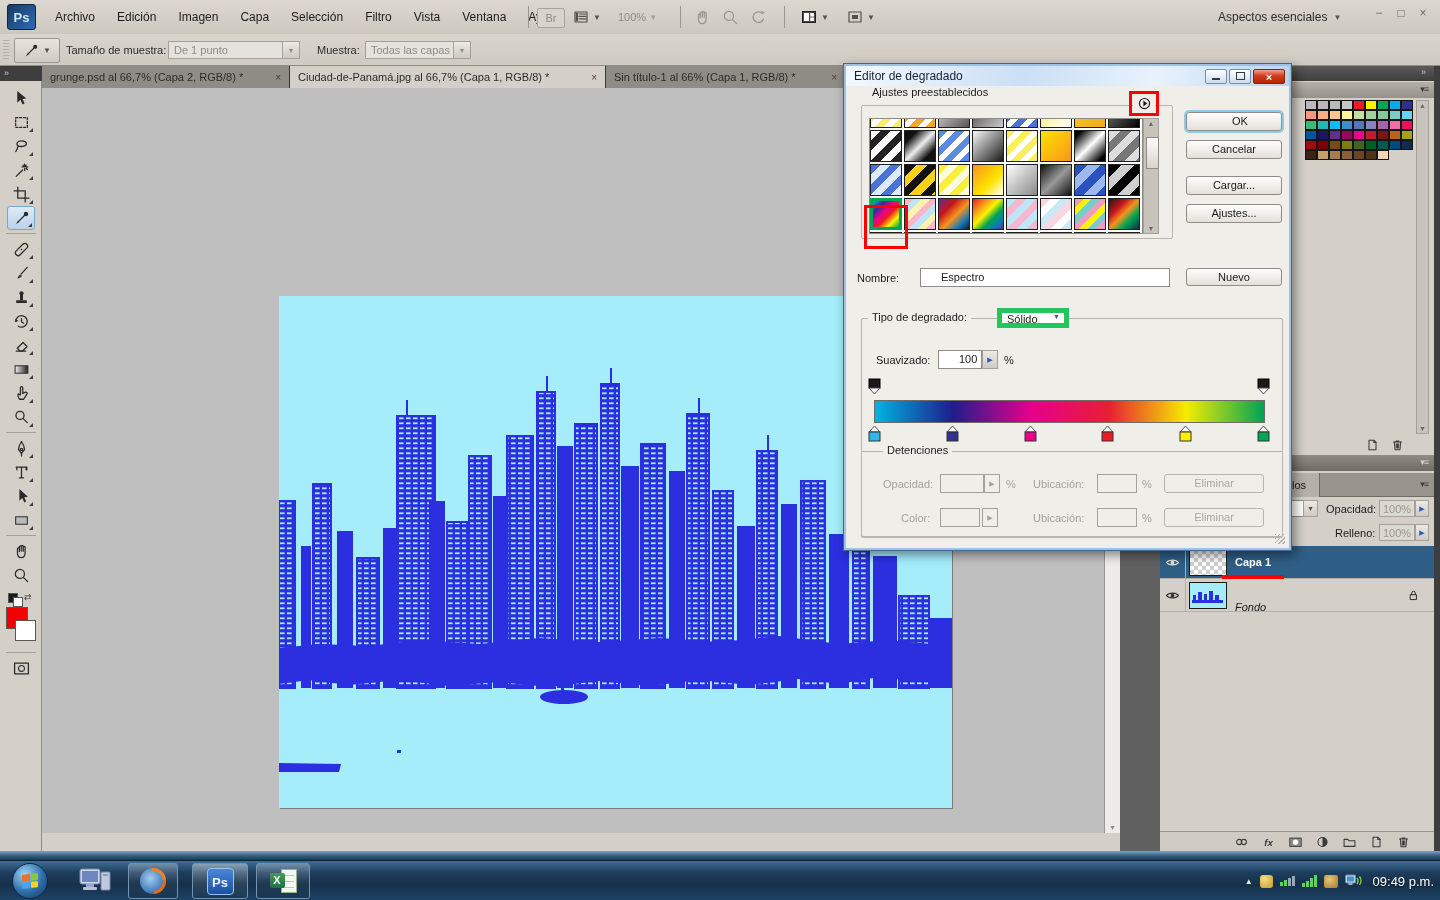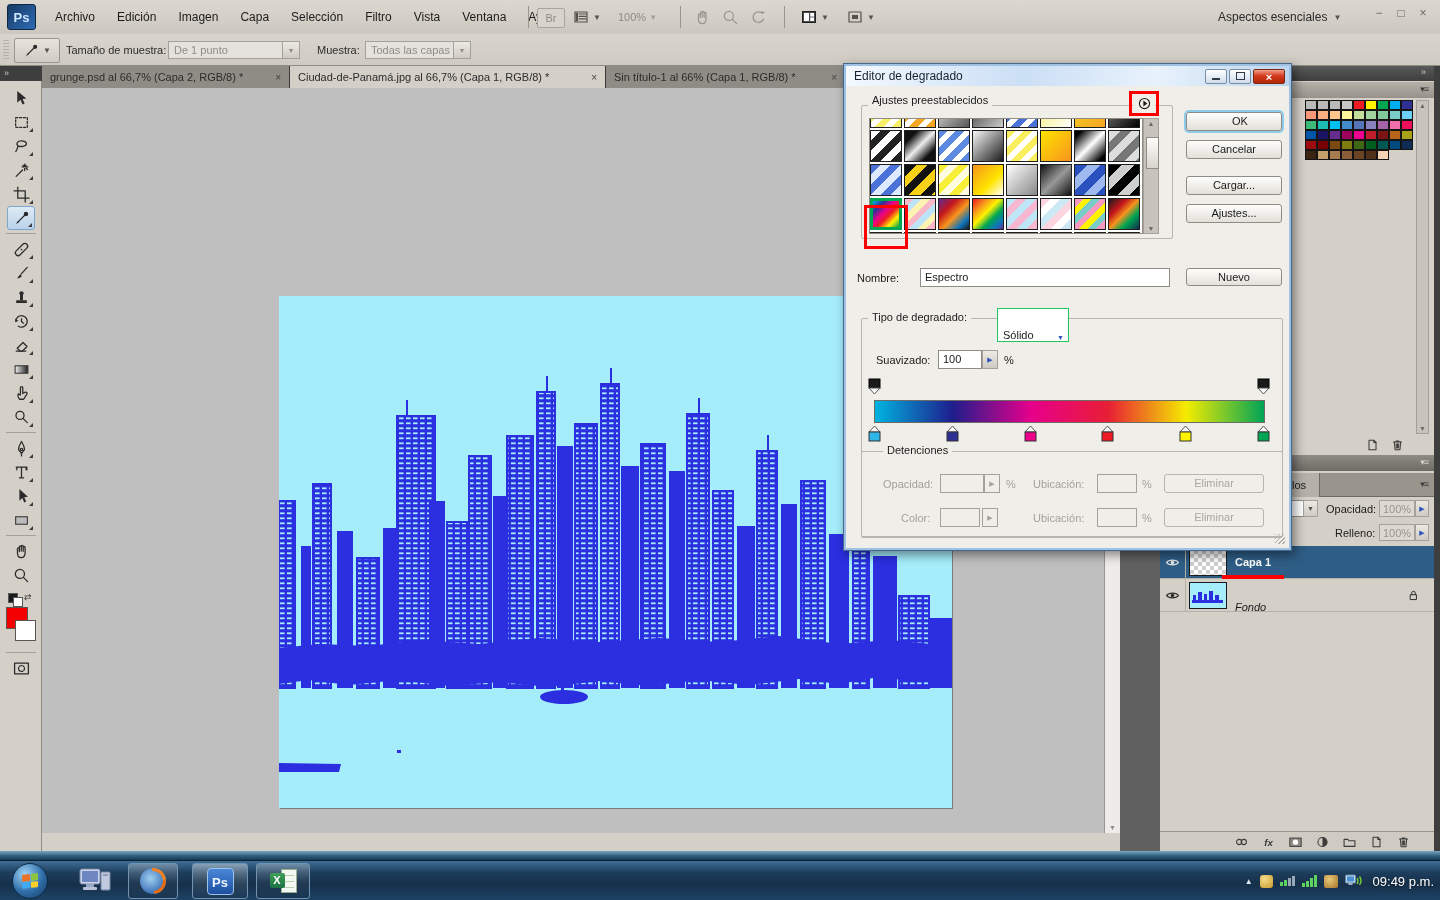--- a/index.html
+++ b/index.html
@@ -101,21 +101,21 @@
   .tb-btn{width:22px;height:15px;border:1px solid #7a8ea2;border-radius:2px;background:linear-gradient(#fdfeff,#cfdcea);display:flex;align-items:flex-end;justify-content:center;font-size:9px;color:#2b3b4b;box-sizing:border-box;}
   .tb-btn.max::before{content:"";width:7px;height:6px;border:1px solid #2b3b4b;margin-bottom:3px;}
   .tb-btn.min::before{content:"";width:8px;height:2px;background:#2b3b4b;margin-bottom:3px;}
   .tb-btn.close{width:32px;background:linear-gradient(#f2a08c,#d43a1e 45%,#b42606);border-color:#7a2a12;color:#fff;align-items:center;font-weight:bold;font-size:11px;}
   #dlg-body{left:2px;top:22px;width:443px;height:462px;background:#f0eee9;}
   .grpbox{position:absolute;border:1px solid #b8b5ae;border-radius:2px;}
   .grplabel{position:absolute;background:#f0eee9;padding:0 4px;font-size:11px;color:#1a1a1a;}
   .dlgbtn{position:absolute;width:96px;height:19px;background:linear-gradient(#fdfdfc,#e3e0d8);border:1px solid #8f8c86;border-radius:3px;font-size:11px;text-align:center;line-height:17px;box-sizing:border-box;}
   .dlgbtn.focus{box-shadow:0 0 0 2px #8ecbe8;padding-left:12px;}
   .dlgbtn.disabled{color:#aaa7a0;border-color:#b8b5ae;background:#f0eee9;}
-  .txt-input{position:absolute;background:#fff;border:1px solid #8f8c86;box-sizing:border-box;font-size:11px;padding:2px 4px;}
+  .txt-input{position:absolute;background:#fff;border:1px solid #8f8c86;box-sizing:border-box;font-size:11px;padding:2px 20px;}
   .red-note{position:absolute;border:3px solid #f00;box-sizing:border-box;}
   #preset-clip{overflow:hidden;background:#fff;border:1px solid #8f8c86;box-sizing:border-box;}
   .preset-cell{position:absolute;width:32px;height:32px;border:1px solid #1e1e1e;box-sizing:border-box;}
   .preset-cell.sel{border:3px solid #00a651;}
   .gstop,.ostop{position:absolute;}
 
   
   #taskbar{left:0;top:860px;width:1440px;height:40px;background:linear-gradient(#3f6f96,#1d3d5c 30%,#16304a 60%,#1d4264);border-top:1px solid #0c1f33;box-sizing:border-box;}
   #start-orb{left:12px;top:2px;width:36px;height:36px;border-radius:50%;background:radial-gradient(circle at 35% 30%,#9fd4f5,#2f6da8 55%,#123a5f);border:1px solid #0e2a44;box-sizing:border-box;display:flex;align-items:center;justify-content:center;}
   #orb-flag{width:16px;height:14px;display:grid;grid-template-columns:1fr 1fr;grid-template-rows:1fr 1fr;gap:1px;transform:skewY(-6deg);}
@@ -774,21 +774,21 @@
       <span>Editor de degradado</span>
       <div id="dlg-btns">
         <span class="tb-btn min"></span>
         <span class="tb-btn max"></span>
         <span class="tb-btn close">×</span>
       </div>
     </div>
     <div id="dlg-body" class="abs">
 
       <div class="grpbox" style="left:15px;top:19px;width:310px;height:132px"></div>
-      <span class="grplabel" style="left:22px;top:8px">Ajustes preestablecidos</span>
+      <span class="grplabel" style="left:22px;top:0">Ajustes preestablecidos</span>
       <div class="abs" style="left:287px;top:8px;width:22px;height:19px;background:#f0eee9;display:flex;align-items:center;justify-content:center">
         <svg width="15" height="15" viewBox="0 0 16 16" style="color:#1a1a1a">
             <use href="#i-flyarrow"></use>
           </svg>
       </div>
       <div class="red-note" style="left:283px;top:5px;width:30px;height:25px"></div>
 
       <div id="preset-clip" class="abs" style="left:23px;top:32px;width:274px;height:116px">
         <div id="preset-grid" style="position:absolute;left:0;top:-23px">
             <div class="preset-cell" style="left: 0px; top: 0px; background: repeating-linear-gradient(135deg, rgb(247, 239, 106) 0px, rgb(247, 239, 106) 6px, rgb(255, 255, 255) 6px, rgb(255, 255, 255) 12px);"></div>
@@ -844,21 +844,21 @@
       <div class="dlgbtn" style="left:340px;top:54px">Cancelar</div>
       <div class="dlgbtn" style="left:340px;top:90px">Cargar...</div>
       <div class="dlgbtn" style="left:340px;top:118px">Ajustes...</div>
 
       <span class="abs" style="left:11px;top:186px;font-size:11px">Nombre:</span>
       <div class="txt-input" style="left:74px;top:182px;width:250px;height:19px">Espectro</div>
       <div class="dlgbtn" style="left:340px;top:182px;height:18px">Nuevo</div>
 
       <div class="grpbox" style="left:15px;top:232px;width:420px;height:218px"></div>
       <span class="grplabel" style="left:22px;top:225px">Tipo de degradado:</span>
-      <div class="abs" style="left:151px;top:222px;width:72px;height:34px;background:#fff;border:1px solid #22c55e;box-sizing:border-box;display:flex;align-items:flex-end">
+      <div class="abs" style="left:151px;top:222px;width:72px;height:20px;background:#fff;border:5px solid #22c55e;box-sizing:border-box;display:flex;align-items:flex-start">
         <span style="flex:1;padding-left:5px;font-size:11px">Sólido</span>
         <span style="font-size:7px;color:#3355bb;padding-right:4px">▼</span>
       </div>
 
       <span class="abs" style="left:30px;top:268px;font-size:11px">Suavizado:</span>
       <div class="txt-input" style="left:92px;top:264px;width:44px;height:19px">100</div>
       <div class="abs spin-btn" style="left:136px;top:264px;width:16px;height:19px">▶</div>
       <span class="abs" style="left:158px;top:268px;font-size:11px">%</span>
 
       <div id="opacity-stops">

